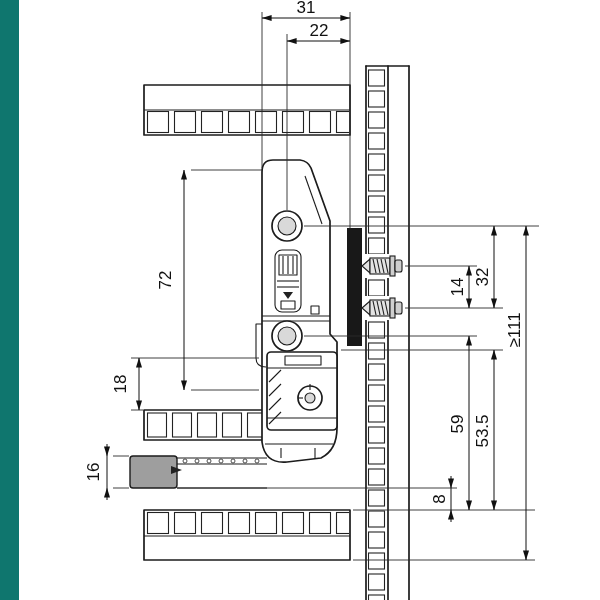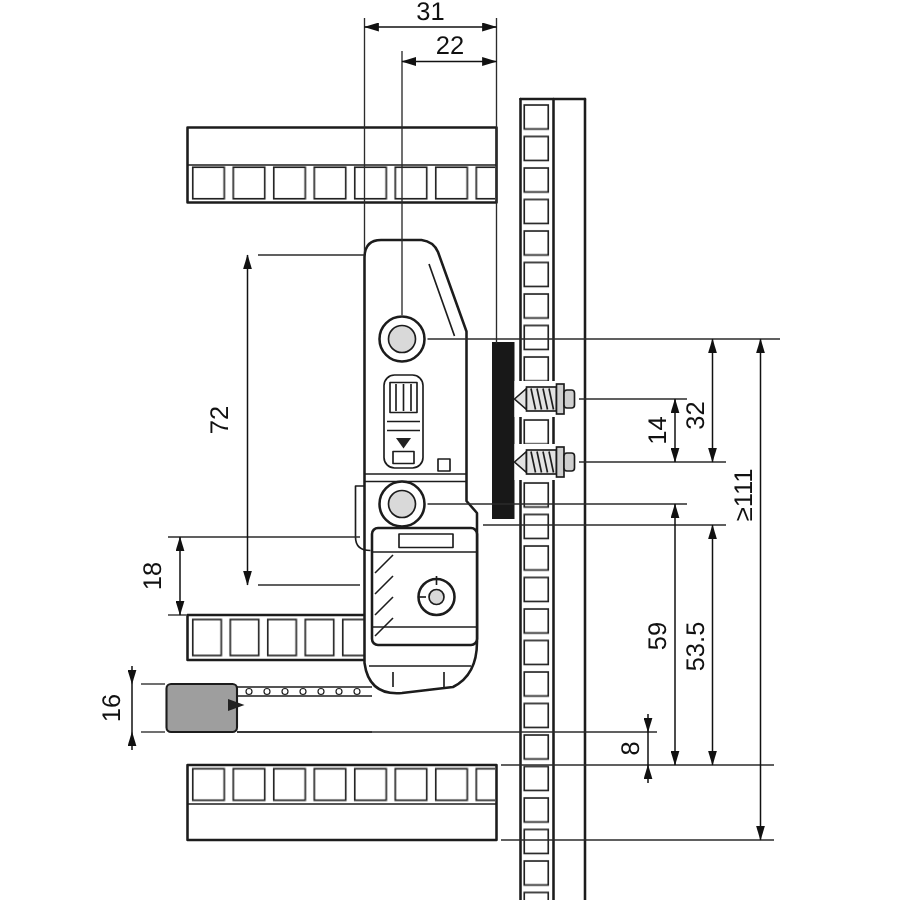--- a/index.html
+++ b/index.html
@@ -1,16 +1,16 @@
 <!DOCTYPE html>
 <html><head>
 <meta charset="utf-8">
 <style>
   html,body{margin:0;padding:0;background:#ffffff;}
-  .stage{position:relative;width:548px;height:600px;background:#0f766e;overflow:hidden;}
+  .stage{position:relative;width:548px;height:600px;background:#0f766e;overflow:hidden;padding-left:19px;}
   svg{display:block;}
   text{font-family:"Liberation Sans","DejaVu Sans",sans-serif;font-size:17px;fill:#111111;}
   .obj{stroke:#1c1c1c;stroke-width:1.7;stroke-linejoin:round;stroke-linecap:round;}
   .obj2{stroke:#1c1c1c;stroke-width:1.1;stroke-linejoin:round;}
   .ext{stroke:#2b2b2b;stroke-width:0.9;}
   .dim{stroke:#111111;stroke-width:1;}
 </style>
 </head>
 <body>
 

